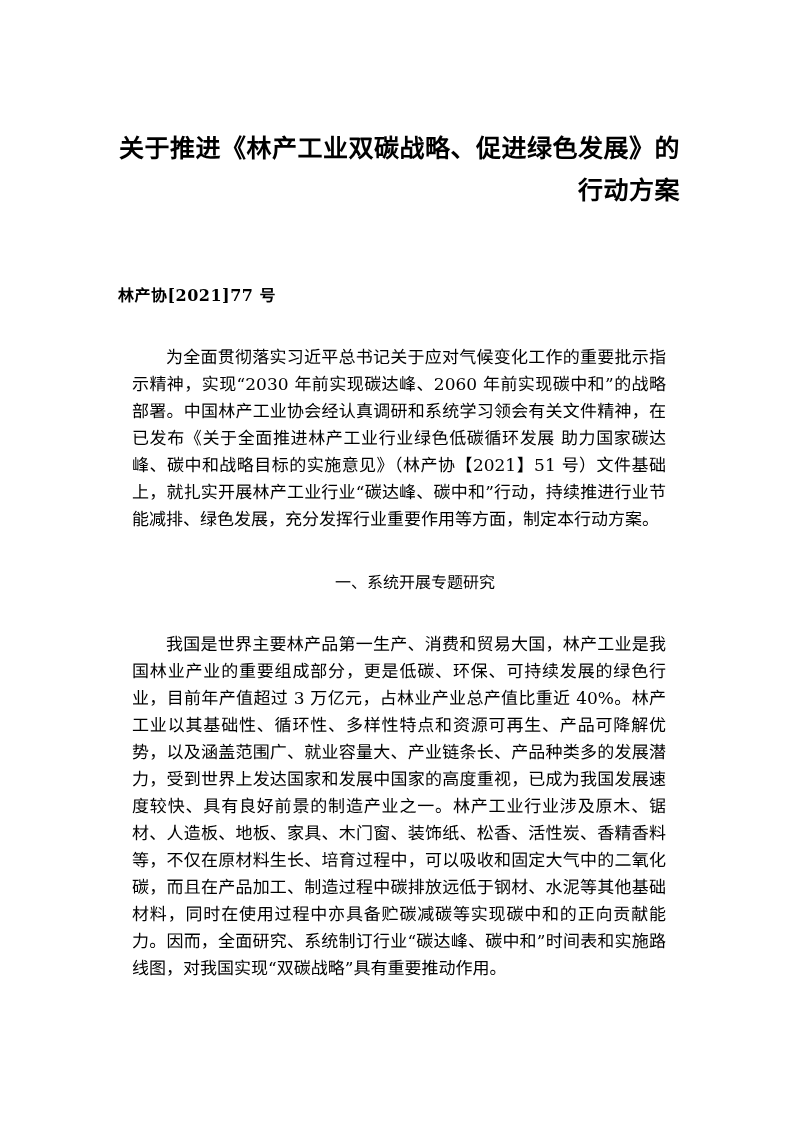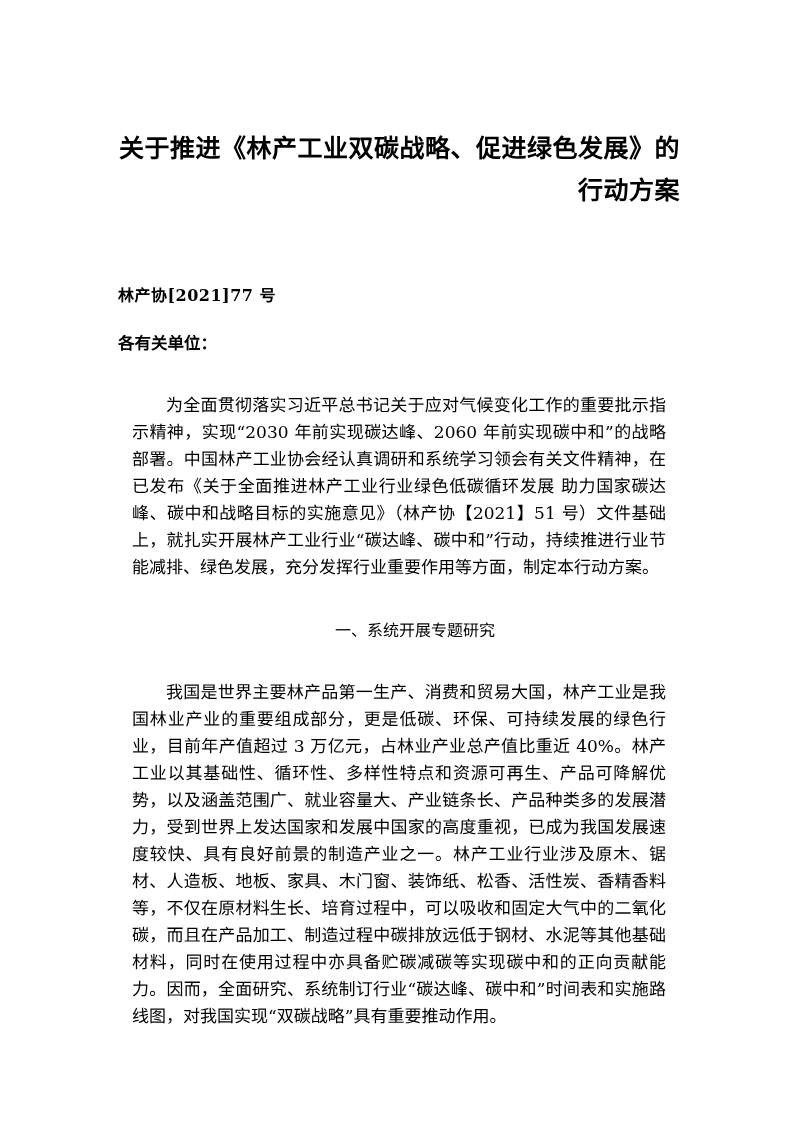--- a/index.html
+++ b/index.html
@@ -74,21 +74,20 @@
 </head>
 <body>
 
 <div class="page">
   <div class="content">
 
     <h1 class="doc-title">关于推进《林产工业双碳战略、促进绿色发展》的行动方案</h1>
 
     <p class="doc-number">林产协[2021]77 号</p>
 
-    <p class="salutation">各有关单位：</p>
 
     <p class="body-para">为全面贯彻落实习近平总书记关于应对气候变化工作的重要批示指示精神，实现“2030 年前实现碳达峰、2060 年前实现碳中和”的战略部署。中国林产工业协会经认真调研和系统学习领会有关文件精神，在已发布《关于全面推进林产工业行业绿色低碳循环发展 助力国家碳达峰、碳中和战略目标的实施意见》（林产协【2021】51 号）文件基础上，就扎实开展林产工业行业“碳达峰、碳中和”行动，持续推进行业节能减排、绿色发展，充分发挥行业重要作用等方面，制定本行动方案。</p>
 
     <h2 class="section-heading">一、系统开展专题研究</h2>
 
     <p class="body-para">我国是世界主要林产品第一生产、消费和贸易大国，林产工业是我国林业产业的重要组成部分，更是低碳、环保、可持续发展的绿色行业，目前年产值超过 3 万亿元，占林业产业总产值比重近 40%。林产工业以其基础性、循环性、多样性特点和资源可再生、产品可降解优势，以及涵盖范围广、就业容量大、产业链条长、产品种类多的发展潜力，受到世界上发达国家和发展中国家的高度重视，已成为我国发展速度较快、具有良好前景的制造产业之一。林产工业行业涉及原木、锯材、人造板、地板、家具、木门窗、装饰纸、松香、活性炭、香精香料等，不仅在原材料生长、培育过程中，可以吸收和固定大气中的二氧化碳，而且在产品加工、制造过程中碳排放远低于钢材、水泥等其他基础材料，同时在使用过程中亦具备贮碳减碳等实现碳中和的正向贡献能力。因而，全面研究、系统制订行业“碳达峰、碳中和”时间表和实施路线图，对我国实现“双碳战略”具有重要推动作用。</p>
 
   </div>
 </div>
 

